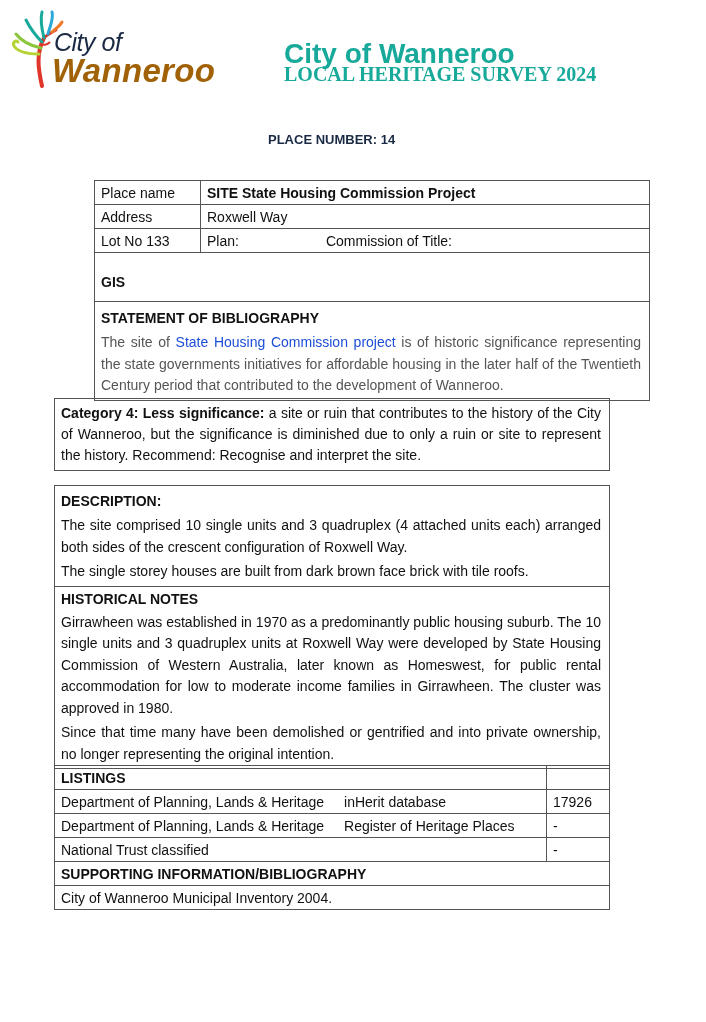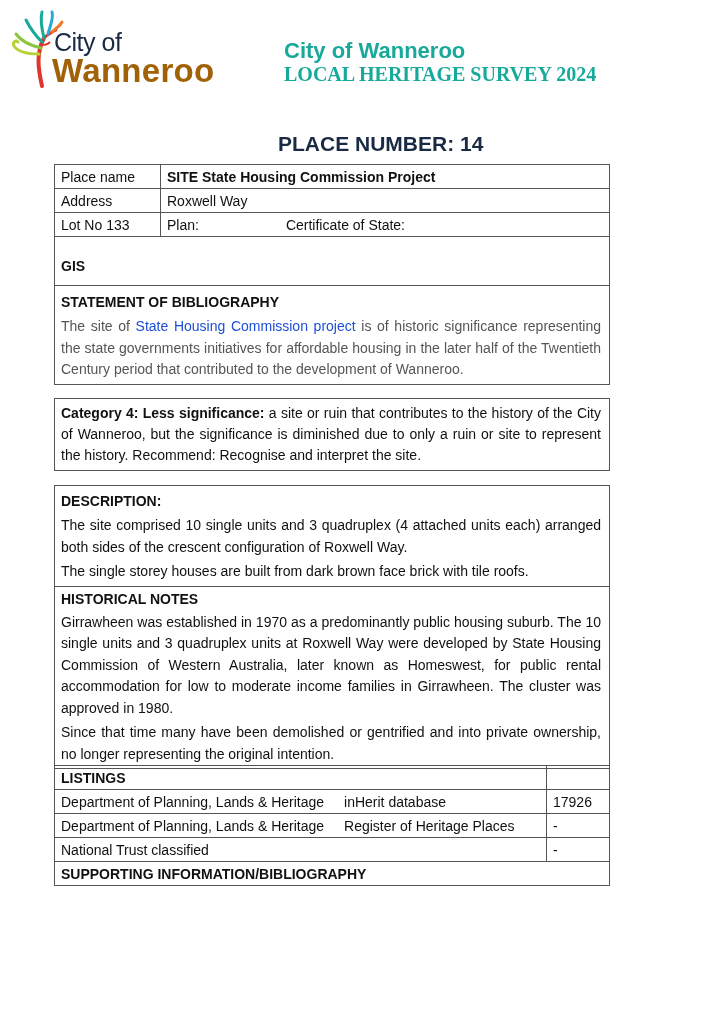--- a/index.html
+++ b/index.html
@@ -1,27 +1,27 @@
 <!DOCTYPE html>
 <html><head>
 <meta charset="utf-8">
 <style>
   html, body { margin:0; padding:0; background:#ffffff; }
   body { width:706px; height:1022px; position:relative; font-family:"Liberation Sans", sans-serif; color:#111; overflow:hidden; }
-  .logo { position:absolute; left:8px; top:8px; width:220px; height:80px; }
+  .logo { position:absolute; left:8px; top:8px; width:220px; height:80px;font-style:italic; }
   .logo-city { position:absolute; left:46px; top:22px; font-size:25px; color:#1b2a44; letter-spacing:-0.5px; line-height:1; }
   .logo-wanneroo { position:absolute; left:44px; top:46px; font-size:33px; font-weight:bold; color:#a16207; letter-spacing:0.3px; line-height:1; }
   .h-title { position:absolute; left:284px; font-weight:bold; color:#17a99a; line-height:1; }
-  .h1 { top:40px; font-size:22px; }
+  .h1 { top:40px; font-size:28px; }
   .h2 { top:64px; font-size:20px;font-family:Liberation Serif, serif; }
-  .place-number { position:absolute; left:278px; top:132px; font-size:21px; font-weight:bold; color:#1b2a44; }
+  .place-number { position:absolute; left:268px; top:132px; font-size:13px; font-weight:bold; color:#1b2a44; }
 
   table { position:absolute; left:54px; width:556px; border-collapse:collapse; font-size:14px; }
   td { border:1px solid #555; padding:0 6px; vertical-align:middle; line-height:18px; }
-  .t1 { top:164px; }
+  .t1 { top:180px;margin-left:40px; }
   .t1 td { height:23px; }
   .c1 { width:93px; }
   .b { font-weight:bold; }
   .gis td { height:28px; vertical-align:top; padding-top:20px; }
   .sos-head { padding-top:4px; }
   .para { text-align:justify; line-height:21.5px; padding:3px 8px 3px 6px; }
   .gray { color:#555; }
   .blk { color:#1d4ed8; }
   .t2 { top:398px; }
   .t2 td { padding:4px 8px 4px 6px; line-height:21px; text-align:justify; }
@@ -60,21 +60,21 @@
       <tr>
     <td class="c1">Place name</td>
     <td class="b">SITE State Housing Commission Project</td>
   </tr>
   <tr>
     <td class="c1">Address</td>
     <td>Roxwell Way</td>
   </tr>
   <tr>
     <td class="c1">Lot No 133</td>
-    <td><span>Plan:</span><span class="plan-gap"></span><span>Certificate of State:</span></td>
+    <td><span>Plan:</span><span class="plan-gap"></span><span>Commission of Title:</span></td>
   </tr>
   <tr class="gis">
     <td colspan="2" class="b">GIS</td>
   </tr>
   <tr>
     <td colspan="2" style="border-bottom:none;" class="b sos-head">STATEMENT OF BIBLIOGRAPHY</td>
   </tr>
   <tr>
     <td colspan="2" style="border-top:none;" class="para gray"><span>The site of </span><span class="blk">State Housing Commission project</span><span> is of historic significance representing the state governments initiatives for affordable housing in the later half of the Twentieth Century period that contributed to the development of Wanneroo.</span></td>
   </tr>
@@ -126,14 +126,17 @@
     <td><span>Department of Planning, Lands &amp; Heritage</span><span class="tab-gap"></span><span>Register of Heritage Places</span></td>
     <td class="lc2">-</td>
   </tr>
   <tr>
     <td>National Trust classified</td>
     <td class="lc2">-</td>
   </tr>
   <tr>
     <td colspan="2" class="b">SUPPORTING INFORMATION/BIBLIOGRAPHY</td>
   </tr>
+  <tr>
+    <td colspan="2">City of Wanneroo Municipal Inventory 2004.</td>
+  </tr>
 </tbody>
   </table>
 
 </body></html>

